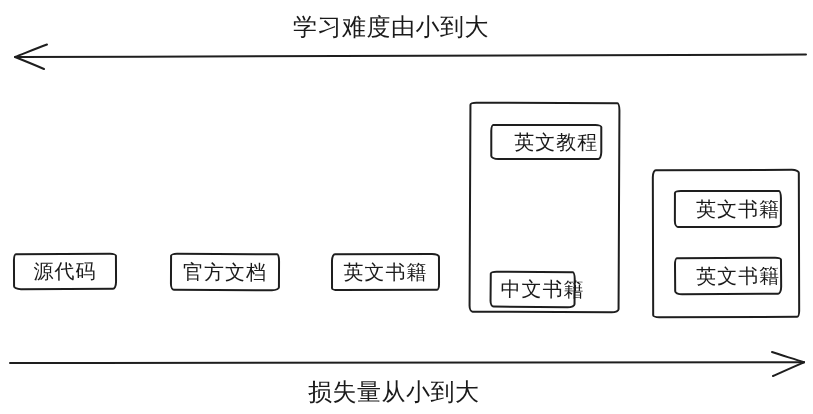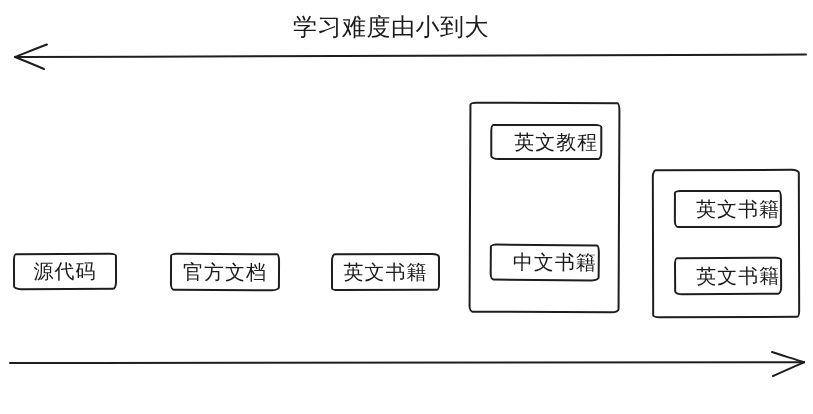--- a/index.html
+++ b/index.html
@@ -62,21 +62,21 @@
     border: 2px solid #1e1e1e;
   }
   
   .box-source     { left: 13px;  top: 253px; width: 104px; height: 37px; }
   .box-docs       { left: 170px; top: 253px; width: 110px; height: 38px; }
   .box-en-books   { left: 331px; top: 253px; width: 109px; height: 38px; }
   
   .group-1        { left: 469px; top: 102px; width: 151px; height: 211px; }
   .g1-tutorial    { left: 19px; top: 20px;  width: 112px; height: 36px; }
   .g1-blog        { left: 18px; top: 86px;  width: 110px; height: 37px; }
-  .g1-cn-books    { left: 19px; top: 140px; width: 110px; height: 37px; }
+  .g1-cn-books    { left: 19px; top: 167px; width: 86px; height: 37px; }
   
   .group-2        { left: 652px; top: 169px; width: 148px; height: 149px; }
   .g2-tutorial    { left: 20px; top: 19px; width: 108px; height: 38px; }
   .g2-blog        { left: 20px; top: 86px; width: 108px; height: 38px; }
   .group .box { position: absolute; padding-left: 20px; }
 </style>
 </head>
 <body>
 
 <div class="canvas">
@@ -107,14 +107,15 @@
   <div class="group group-1 sketch-b">
     <div class="box g1-tutorial sketch-a">英文教程</div>
     <div class="box g1-cn-books sketch-b">中文书籍</div>
   </div>
 
   <div class="group group-2 sketch-c">
     <div class="box g2-tutorial sketch-b">英文书籍</div>
     <div class="box g2-blog sketch-a">英文书籍</div>
   </div>
 
+  <div class="axis-label bottom">损失量从小到大</div>
 
 </div>
 
 </body></html>

